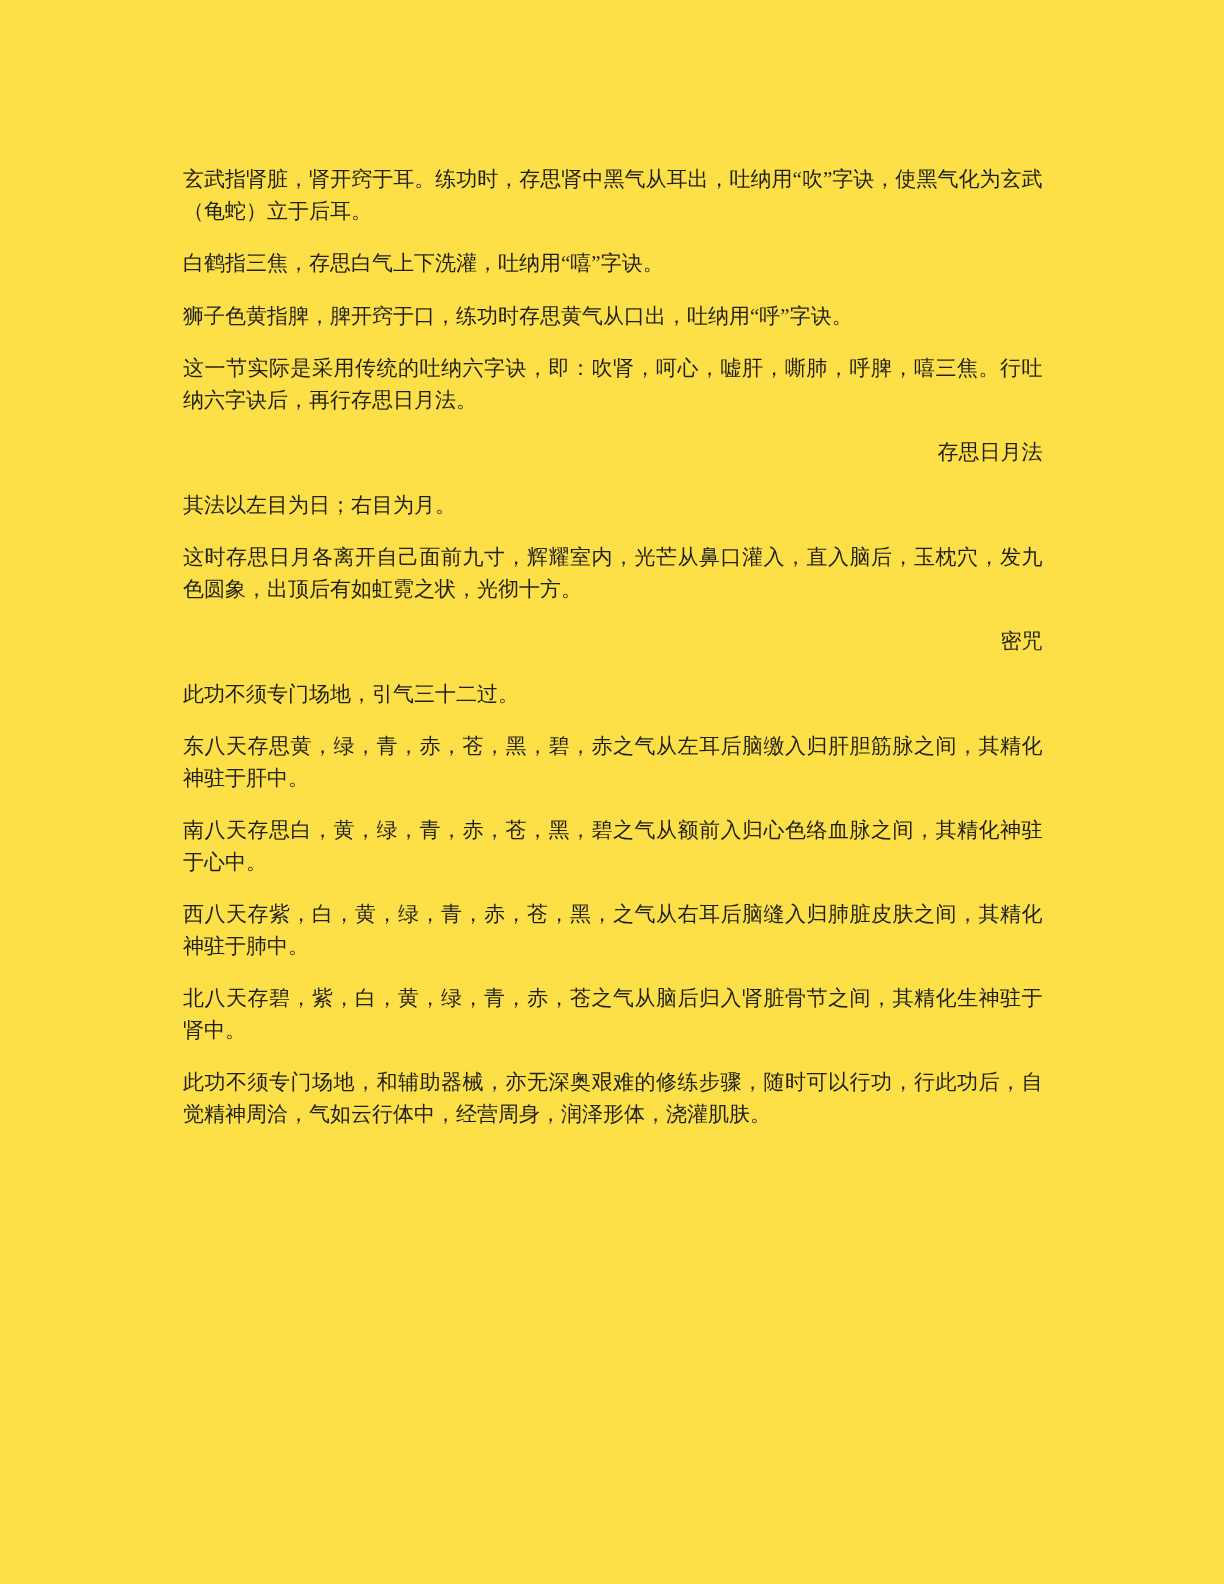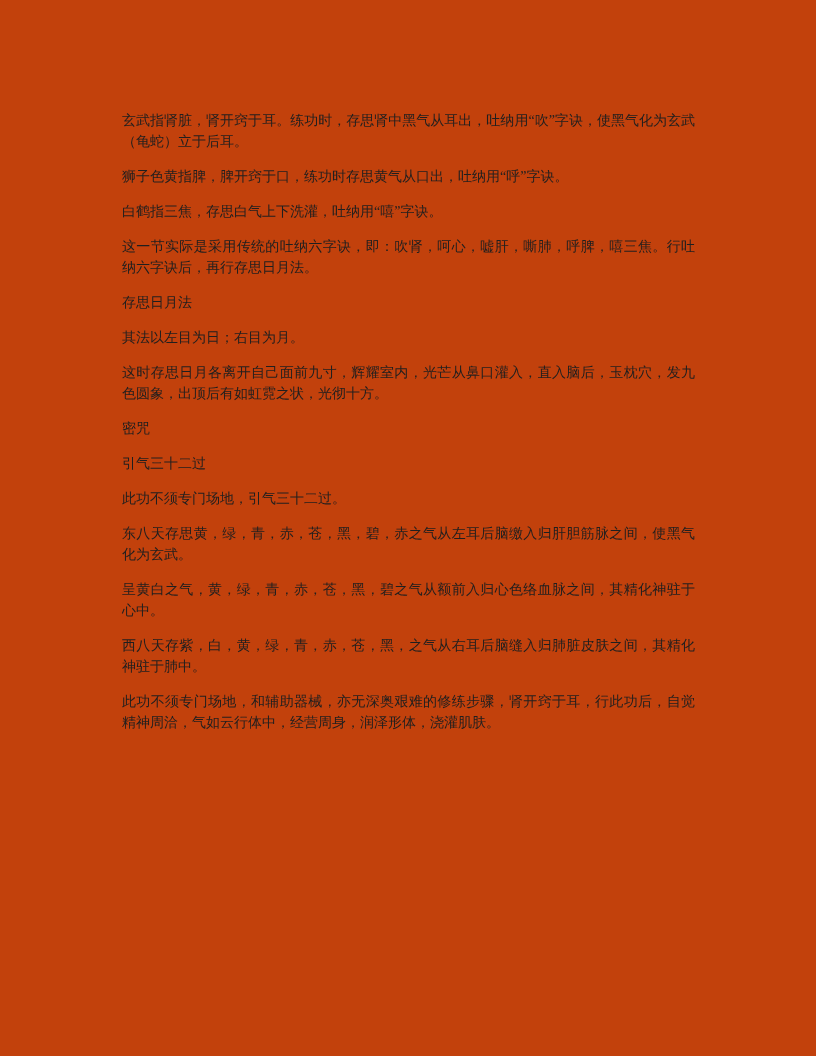--- a/index.html
+++ b/index.html
@@ -4,21 +4,21 @@
 <style>
   html, body {
     margin: 0;
     padding: 0;
     background: #ffffff;
   }
   .page {
     position: relative;
     width: 816px;
     height: 1056px;
-    background: #c2410c;
+    background: #fde047;
     overflow: hidden;
     text-decoration: underline;
   }
   .content {
     position: absolute;
     left: 122px;
     top: 110px;
     width: 573px;
   }
   .content p {
@@ -26,36 +26,36 @@
     padding: 0;
     font-family: "Liberation Serif", "DejaVu Serif", serif;
     font-size: 14px;
     line-height: 21px;
     color: #1f1f1f;
     text-align: justify;
     text-justify: inter-ideograph;
     word-break: break-all;
   }
   .content p.heading {
-    text-align: left;
+    text-align: right;
   }
 </style>
 </head>
 <body>
 
 <div class="page">
   <div class="content">
     <p>玄武指肾脏，肾开窍于耳。练功时，存思肾中黑气从耳出，吐纳用“吹”字诀，使黑气化为玄武（龟蛇）立于后耳。</p>
+    <p>白鹤指三焦，存思白气上下洗灌，吐纳用“嘻”字诀。</p>
     <p>狮子色黄指脾，脾开窍于口，练功时存思黄气从口出，吐纳用“呼”字诀。</p>
-    <p>白鹤指三焦，存思白气上下洗灌，吐纳用“嘻”字诀。</p>
     <p>这一节实际是采用传统的吐纳六字诀，即：吹肾，呵心，嘘肝，嘶肺，呼脾，嘻三焦。行吐纳六字诀后，再行存思日月法。</p>
     <p class="heading">存思日月法</p>
     <p>其法以左目为日；右目为月。</p>
     <p>这时存思日月各离开自己面前九寸，辉耀室内，光芒从鼻口灌入，直入脑后，玉枕穴，发九色圆象，出顶后有如虹霓之状，光彻十方。</p>
     <p class="heading">密咒</p>
-    <p class="heading">引气三十二过</p>
     <p>此功不须专门场地，引气三十二过。</p>
-    <p>东八天存思黄，绿，青，赤，苍，黑，碧，赤之气从左耳后脑缴入归肝胆筋脉之间，使黑气化为玄武。</p>
-    <p>呈黄白之气，黄，绿，青，赤，苍，黑，碧之气从额前入归心色络血脉之间，其精化神驻于心中。</p>
+    <p>东八天存思黄，绿，青，赤，苍，黑，碧，赤之气从左耳后脑缴入归肝胆筋脉之间，其精化神驻于肝中。</p>
+    <p>南八天存思白，黄，绿，青，赤，苍，黑，碧之气从额前入归心色络血脉之间，其精化神驻于心中。</p>
     <p>西八天存紫，白，黄，绿，青，赤，苍，黑，之气从右耳后脑缝入归肺脏皮肤之间，其精化神驻于肺中。</p>
-    <p>此功不须专门场地，和辅助器械，亦无深奥艰难的修练步骤，肾开窍于耳，行此功后，自觉精神周洽，气如云行体中，经营周身，润泽形体，浇灌肌肤。</p>
+    <p>北八天存碧，紫，白，黄，绿，青，赤，苍之气从脑后归入肾脏骨节之间，其精化生神驻于肾中。</p>
+    <p>此功不须专门场地，和辅助器械，亦无深奥艰难的修练步骤，随时可以行功，行此功后，自觉精神周洽，气如云行体中，经营周身，润泽形体，浇灌肌肤。</p>
   </div>
 </div>
 
 </body></html>

